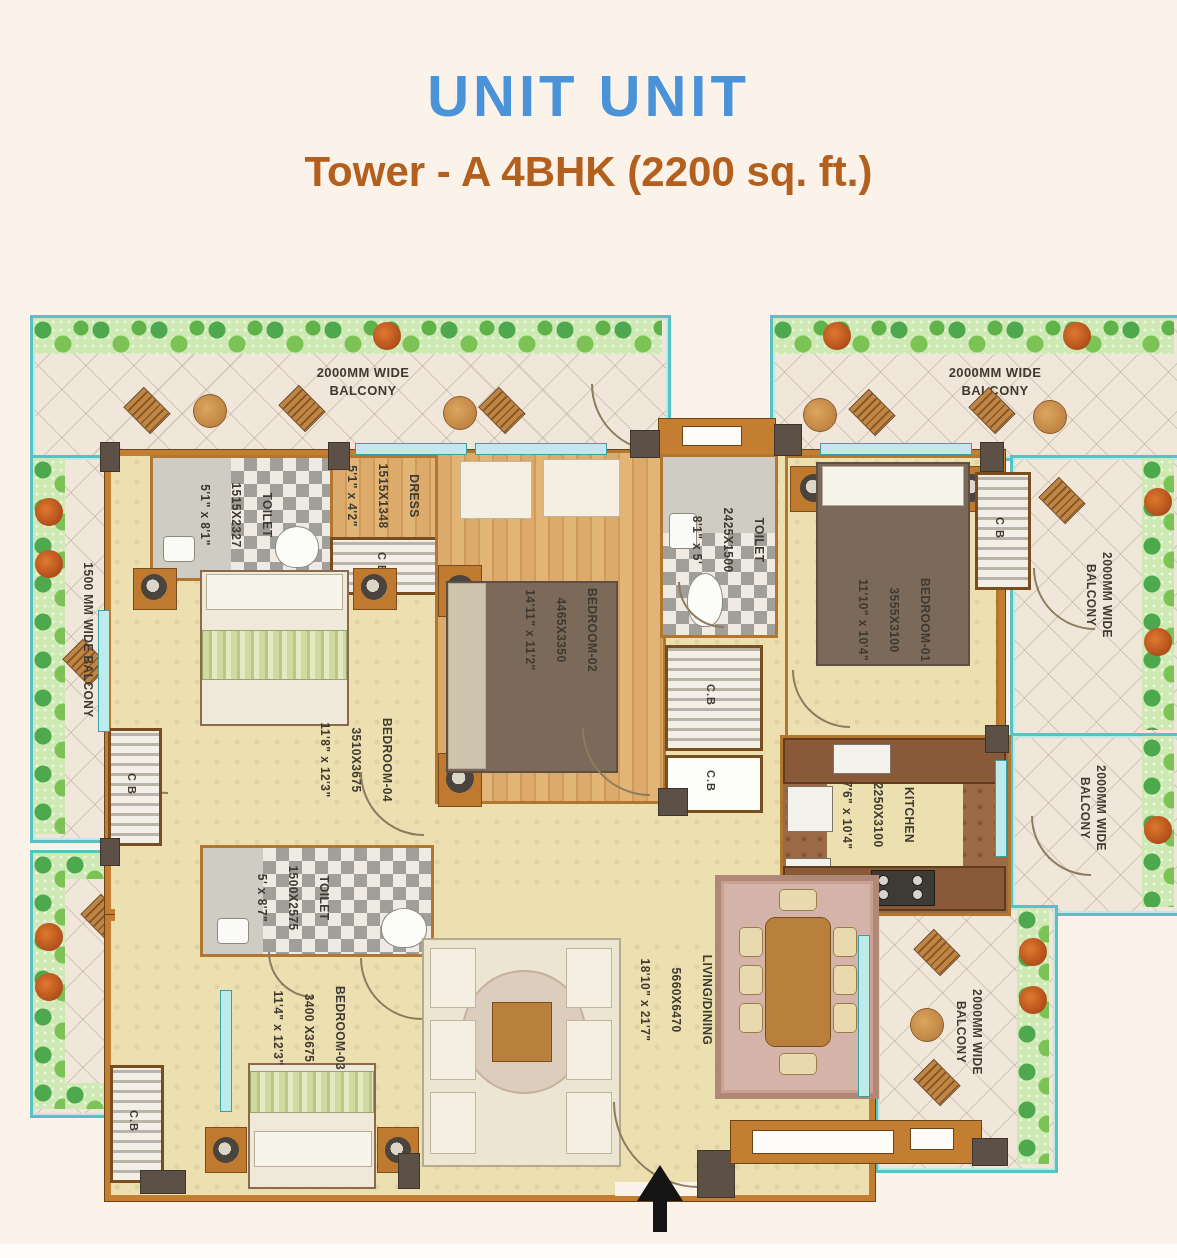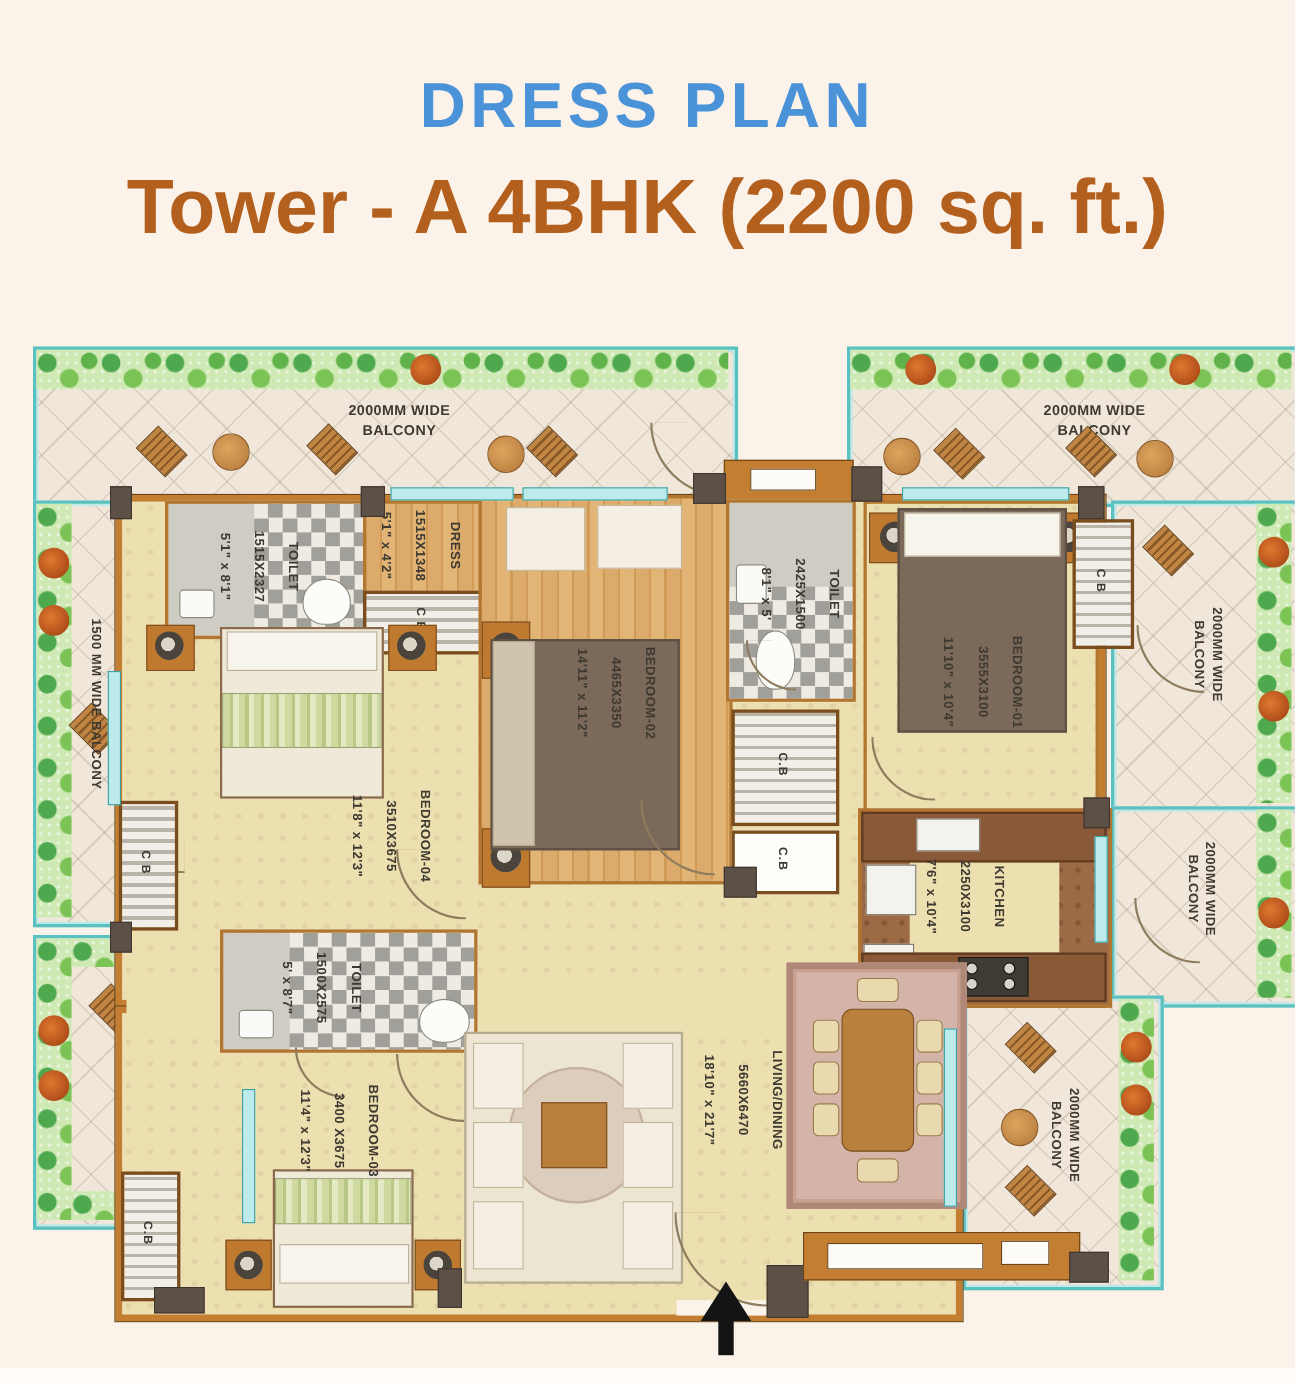--- a/index.html
+++ b/index.html
@@ -2,21 +2,21 @@
 <html><head>
 <meta charset="utf-8">
 <style>
   html,body{margin:0;padding:0;}
   body{width:1177px;height:1258px;position:relative;background:#fbf2e9;overflow:hidden;
        font-family:"Liberation Sans",sans-serif;}
   .abs{position:absolute;}
   .title{position:absolute;left:0;top:62px;width:1177px;text-align:center;
          font-size:58px;font-weight:bold;letter-spacing:4px;color:#4a93d9;}
   .subtitle{position:absolute;left:0;top:148px;width:1177px;text-align:center;
-         font-size:70px;font-weight:bold;color:#b35f1e;}
+         font-size:42px;font-weight:bold;color:#b35f1e;}
   .plan{position:absolute;left:30px;top:310px;width:1147px;height:940px;}
   
   .balc{position:absolute;border:3px solid #58c2c2;box-shadow:0 0 0 2px #bfe9e9 inset;
         background-color:#f0e7da;
         background-image:repeating-linear-gradient(45deg,rgba(150,135,118,.25) 0 1.5px,transparent 1.5px 34px),
                          repeating-linear-gradient(-45deg,rgba(150,135,118,.25) 0 1.5px,transparent 1.5px 34px);}
   .plants{position:absolute;background-color:#cfe9b4;
         background-image:radial-gradient(circle at 10px 12px,#4ea84e 8px,transparent 9px),
                          radial-gradient(circle at 30px 26px,#7cc356 8px,transparent 9px),
                          radial-gradient(circle at 48px 10px,#5fb34a 7px,transparent 8px),
@@ -75,21 +75,21 @@
   .rtable{position:absolute;width:32px;height:32px;border-radius:50%;background:radial-gradient(circle at 40% 40%,#dda55e,#b3773a);border:1px solid #8a5a28;}
   
   .arrow-head{position:absolute;width:0;height:0;border-left:23px solid transparent;
        border-right:23px solid transparent;border-bottom:36px solid #141414;}
   .arrow-stem{position:absolute;background:#141414;}
   .bottom-strip{position:absolute;left:0;top:1244px;width:1177px;height:14px;background:#fffdfa;}
 </style>
 </head>
 <body>
 
-<div class="title">DRESS PLAN</div>
+<div class="title">UNIT UNIT</div>
 <div class="subtitle">Tower - A  4BHK (2200 sq. ft.)</div>
 
 <div class="plan">
 
   <div class="balc" style="left:0;top:5px;width:635px;height:140px;">
     <div class="plants" style="left:0;top:0;width:629px;height:36px;"></div>
     <div class="bush" style="left:340px;top:4px;"></div>
     <div class="hlabel" style="left:330px;top:46px;">2000MM WIDE
 BALCONY</div>
     <div class="lounge" style="left:95px;top:78px;"></div>

